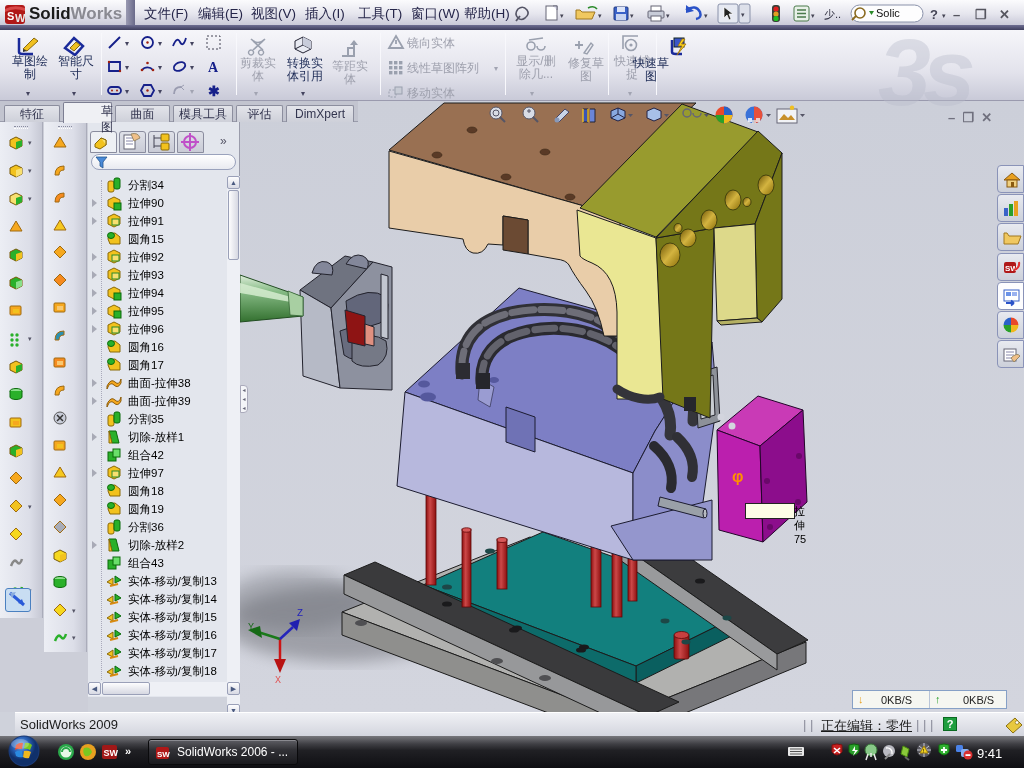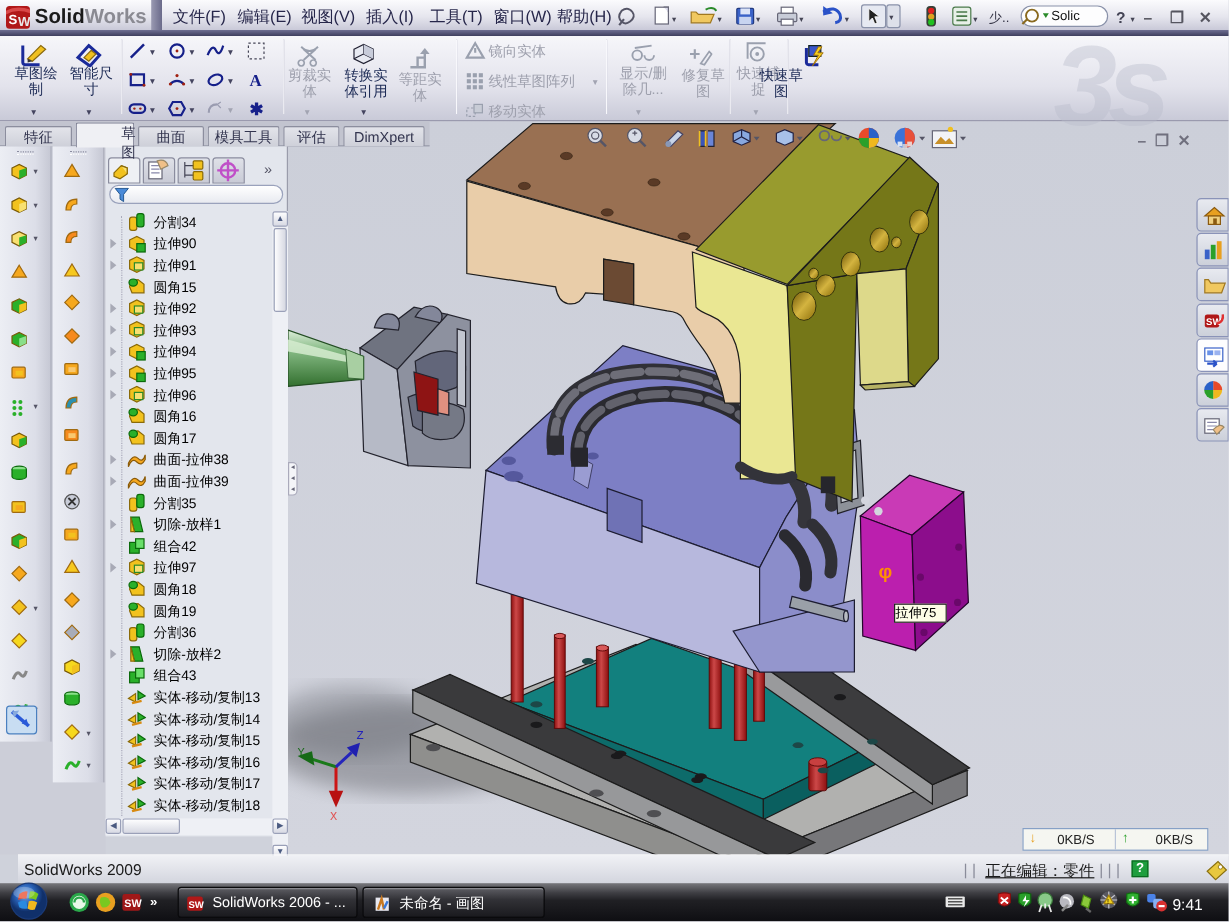--- a/index.html
+++ b/index.html
@@ -247,21 +247,21 @@
 </g>
 <polygon points="34,558 46,558 40,572" fill="#b81212"></polygon>
 <polygon points="20,525 22,537 8,529" fill="#166a16"></polygon>
 <polygon points="49,522 57,530 60,518" fill="#2020b0"></polygon>
 <text x="35" y="582" font-size="10" fill="#e05555" font-family="Liberation Mono">X</text>
 <text x="8" y="529" font-size="10" fill="#1a6a1a" font-family="Liberation Mono">Y</text>
 <text x="57" y="515" font-size="10" fill="#2222bb" font-family="Liberation Mono">Z</text>
 </svg>
 </div>
 
-<div class="abs" style="left:745px;top:503px;width:44px;height:16px;background:#fdfde6;border:1px solid #222;font-size:11px;line-height:14px;text-align:left;z-index:5;">拉伸75</div>
+<div class="abs" style="left:745px;top:503px;width:44px;height:16px;background:#fdfde6;border:1px solid #222;font-size:11px;line-height:14px;text-align:left;z-index:5;padding-left:48px;">拉伸75</div>
 
 <div class="abs" style="left:948px;top:110px;width:70px;height:16px;color:#70707e;font-size:13px;font-weight:bold;z-index:5;">–&nbsp; ❐&nbsp; ✕</div>
 
 <div class="abs" style="left:240px;top:385px;width:8px;height:28px;background:#f4f5f8;border:1px solid #aab;border-radius:0 4px 4px 0;z-index:5;font-size:6px;color:#667;line-height:9px;text-align:center;">◂<br>◂<br>◂</div>
 
 <div class="abs" id="hud" style="left:487px;top:105px;width:300px;height:22px;z-index:6;"><svg width="300" height="22">
         <g>
 <circle cx="9" cy="8" r="6" fill="#d8dce6" stroke="#556"></circle>
           <circle cx="9" cy="8" r="3" fill="none" stroke="#556"></circle>
           <path d="M13,12 L18,17" stroke="#556" stroke-width="2"></path>
@@ -1016,28 +1016,20 @@
         <text x="46.5" y="13" font-size="9" font-weight="bold" fill="#fff" font-family="Liberation Sans">SW</text>
 <text x="68" y="12" font-size="11" font-weight="bold" fill="#fff" font-family="Liberation Sans">»</text>
 </svg></div>
 <div class="abs tbtn" style="left:148px;width:150px;">
 <svg width="16" height="16" style="position:absolute;left:6px;top:5px;">
         <rect x="1" y="2" width="13" height="12" rx="2" fill="#b01818"></rect>
         <text x="2" y="12" font-size="8" font-weight="bold" fill="#fff" font-family="Liberation Sans">SW</text>
       </svg>
 <div class="abs" style="left:28px;top:5px;">SolidWorks 2006 - ...</div>
     </div>
-<div class="abs tbtn" style="left:302px;width:152px;">
-<svg width="16" height="16" style="position:absolute;left:8px;top:5px;">
-        <rect x="2" y="3" width="11" height="11" fill="#e8e8f0"></rect>
-        <path d="M4,13 L7,4 L9,13" stroke="#c87820" stroke-width="2" fill="none"></path>
-        <path d="M9,12 L12,6" stroke="#3a78d8" stroke-width="2" fill="none"></path>
-      </svg>
-<div class="abs" style="left:30px;top:5px;">未命名 - 画图</div>
-    </div>
 <div class="abs" id="tray" style="left:786px;top:742px;z-index:5;"><svg width="190" height="20">
         <g>
           <rect x="2" y="5" width="16" height="9" rx="1" fill="#e8e8e8"></rect>
           <path d="M4,7 h12 M4,9.5 h12 M4,12 h12" stroke="#555" stroke-width="1.2"></path>
         </g>
         <path d="M46,3 Q51,1 56,3 L56,10 Q51,16 46,10 Z" fill="#c82020" stroke="#801010"></path>
         <path d="M48,6 l6,5 M54,6 l-6,5" stroke="#fff" stroke-width="1.6"></path>
         <path d="M63,3 Q68,1 73,3 L73,10 Q68,16 63,10 Z" fill="#2aa02a" stroke="#106010"></path>
         <path d="M69,4 l-3,5 h3 l-2,5 5,-6 h-3 Z" fill="#fff"></path>
         <circle cx="85" cy="8" r="6" fill="#88c888" stroke="#3a7a3a"></circle>

